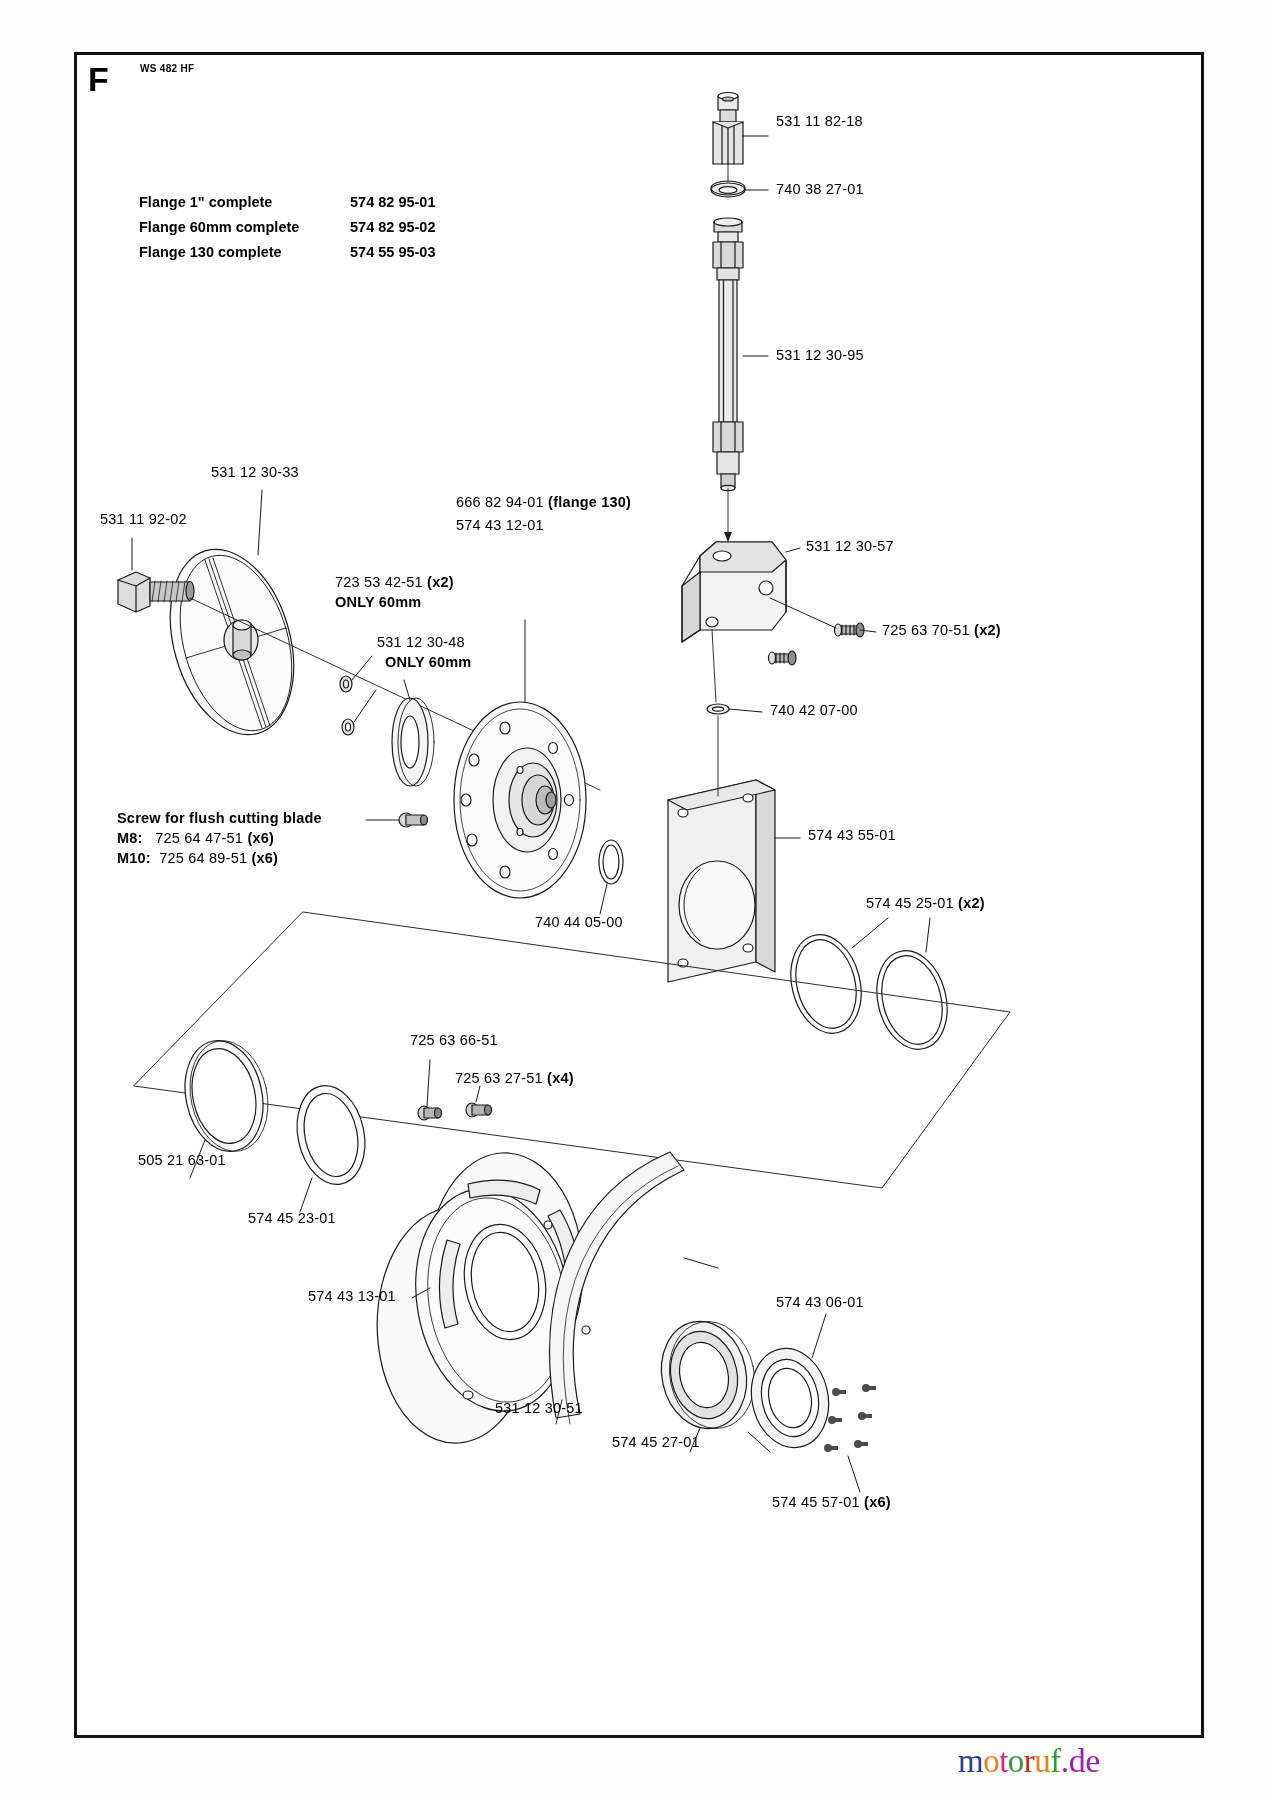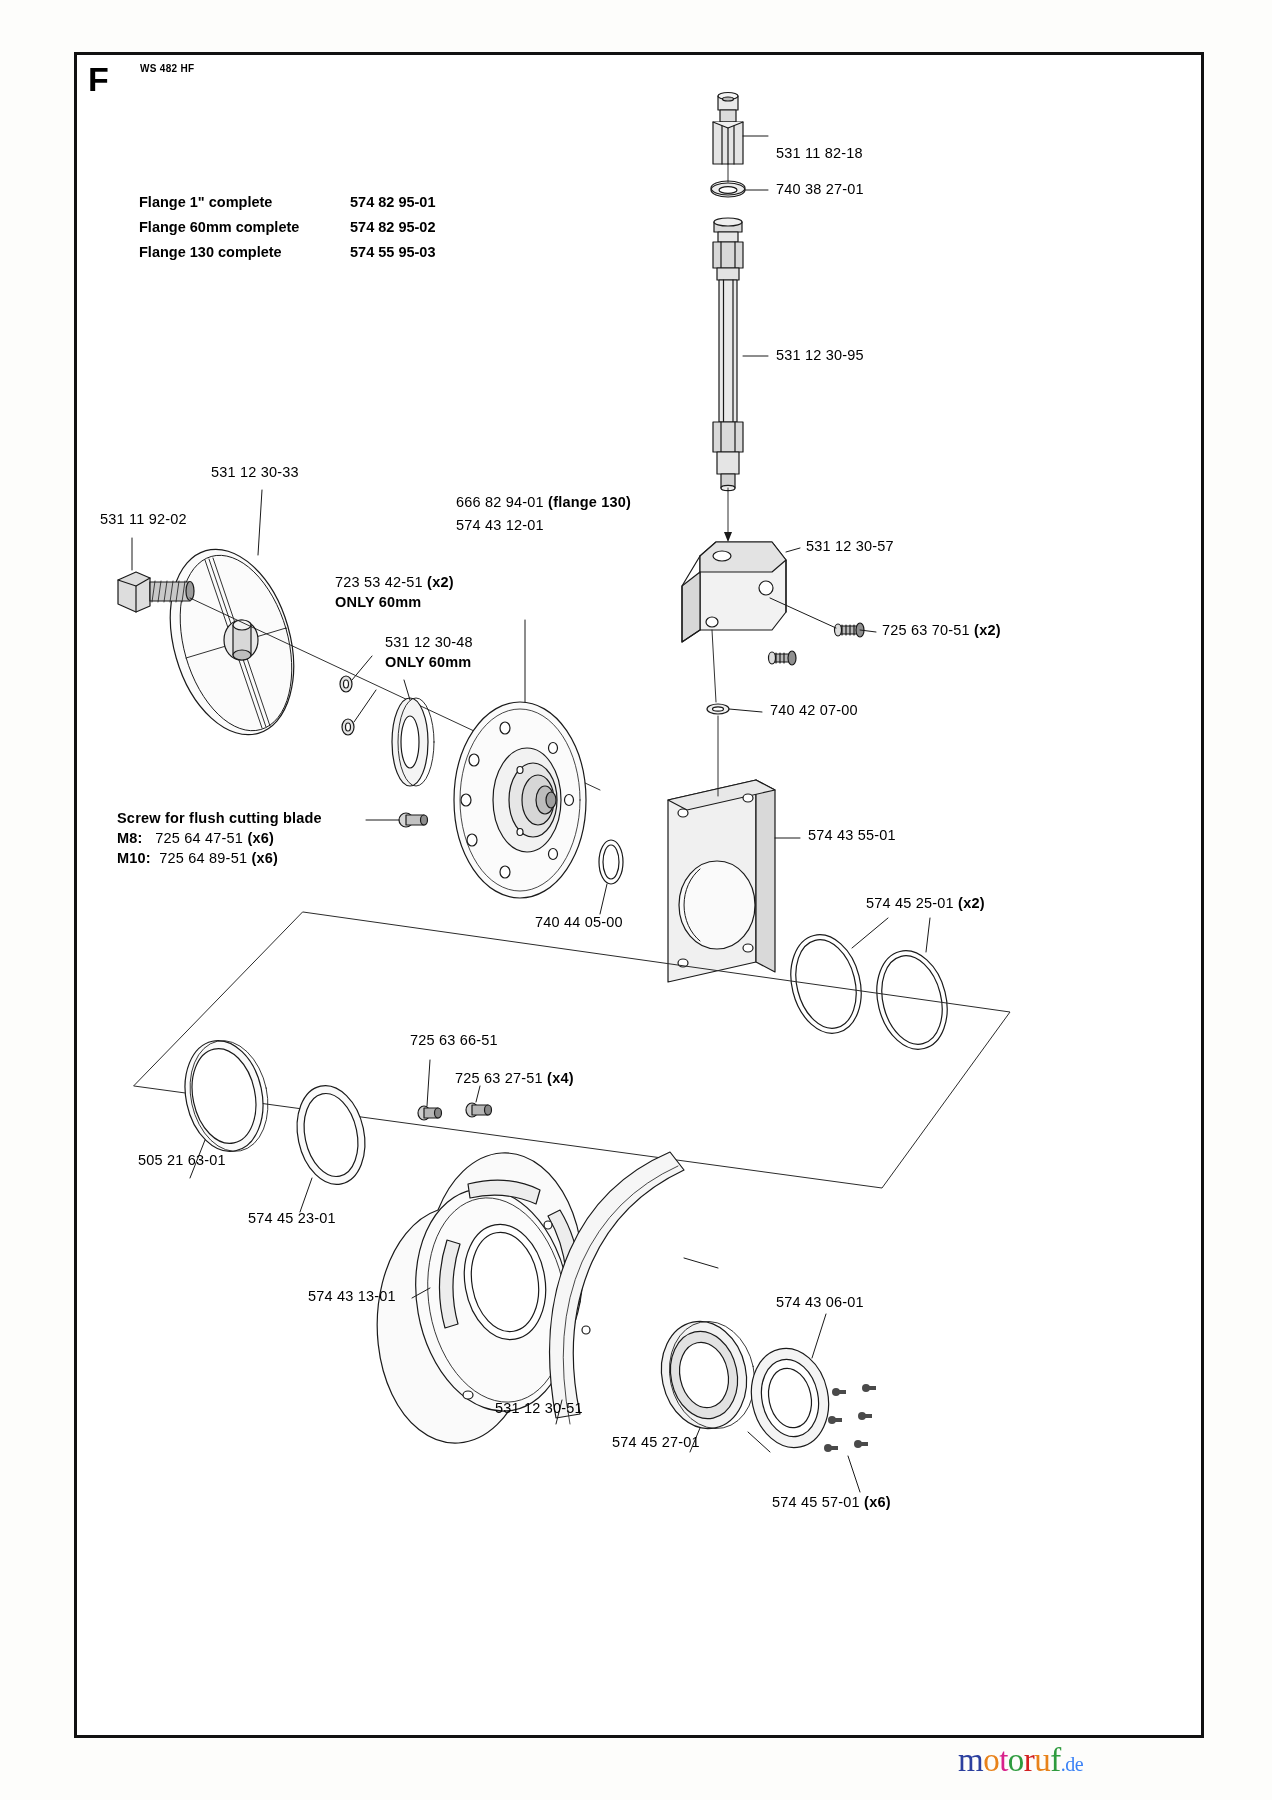--- a/index.html
+++ b/index.html
@@ -11,21 +11,21 @@
   .flange-table{position:absolute;left:139px;top:189px;font-size:14.5px;font-weight:bold;}
   .flange-row{display:flex;height:25px;align-items:center;}
   .fl-name{width:211px;}
   .fl-num{font-weight:bold;}
   .lbl{position:absolute;font-size:14.5px;white-space:nowrap;letter-spacing:.2px;}
   .lbl b{font-weight:bold;}
   .bold{font-weight:bold;}
   svg.art{position:absolute;left:0;top:0;width:1272px;height:1800px;pointer-events:none;}
   .wm{position:absolute;left:958px;top:1742px;font-family:"Liberation Serif",serif;font-size:33px;letter-spacing:-.5px;}
   .wm span{font-weight:400;}
-  .wm .de{color:#3b82f6;font-size:20px;}
+  .wm .de{color:#a21caf;font-size:34px;}
 </style>
 </head>
 <body>
 
 <div id="sheet">
 
   <div class="frame"></div>
 
   <div class="sec-letter">F</div>
   <div class="model">WS 482 HF</div>
@@ -323,21 +323,21 @@
     <div class="flange-row">
       <span class="fl-name">Flange 60mm complete</span>
       <span class="fl-num">574 82 95-02</span>
     </div>
     <div class="flange-row">
       <span class="fl-name">Flange 130 complete</span>
       <span class="fl-num">574 55 95-03</span>
     </div>
   </div>
 
-  <div class="lbl" style="left:776px;top:145px">531 11 82-18</div>
+  <div class="lbl" style="left:776px;top:113px">531 11 82-18</div>
   <div class="lbl" style="left:776px;top:181px">740 38 27-01</div>
   <div class="lbl" style="left:776px;top:347px">531 12 30-95</div>
   <div class="lbl" style="left:806px;top:538px">531 12 30-57</div>
 
   <div class="lbl" style="left:882px;top:622px">
     <span>725 63 70-51</span>
     <b>(x2)</b>
   </div>
 
   <div class="lbl" style="left:770px;top:702px">740 42 07-00</div>
@@ -350,21 +350,21 @@
 
   <div class="lbl" style="left:211px;top:464px">531 12 30-33</div>
   <div class="lbl" style="left:100px;top:511px">531 11 92-02</div>
 
   <div class="lbl" style="left:335px;top:574px">
     <span>723 53 42-51</span>
     <b>(x2)</b>
   </div>
   <div class="lbl bold" style="left:335px;top:594px">ONLY 60mm</div>
 
-  <div class="lbl" style="left:385px;top:634px">531 12 30-48</div>
+  <div class="lbl" style="left:377px;top:634px">531 12 30-48</div>
   <div class="lbl bold" style="left:385px;top:654px">ONLY 60mm</div>
 
   <div class="lbl" style="left:456px;top:494px">
     <span>666 82 94-01</span>
     <b>(flange 130)</b>
   </div>
   <div class="lbl" style="left:456px;top:517px">574 43 12-01</div>
 
   <div class="lbl" style="left:535px;top:914px">740 44 05-00</div>
 

